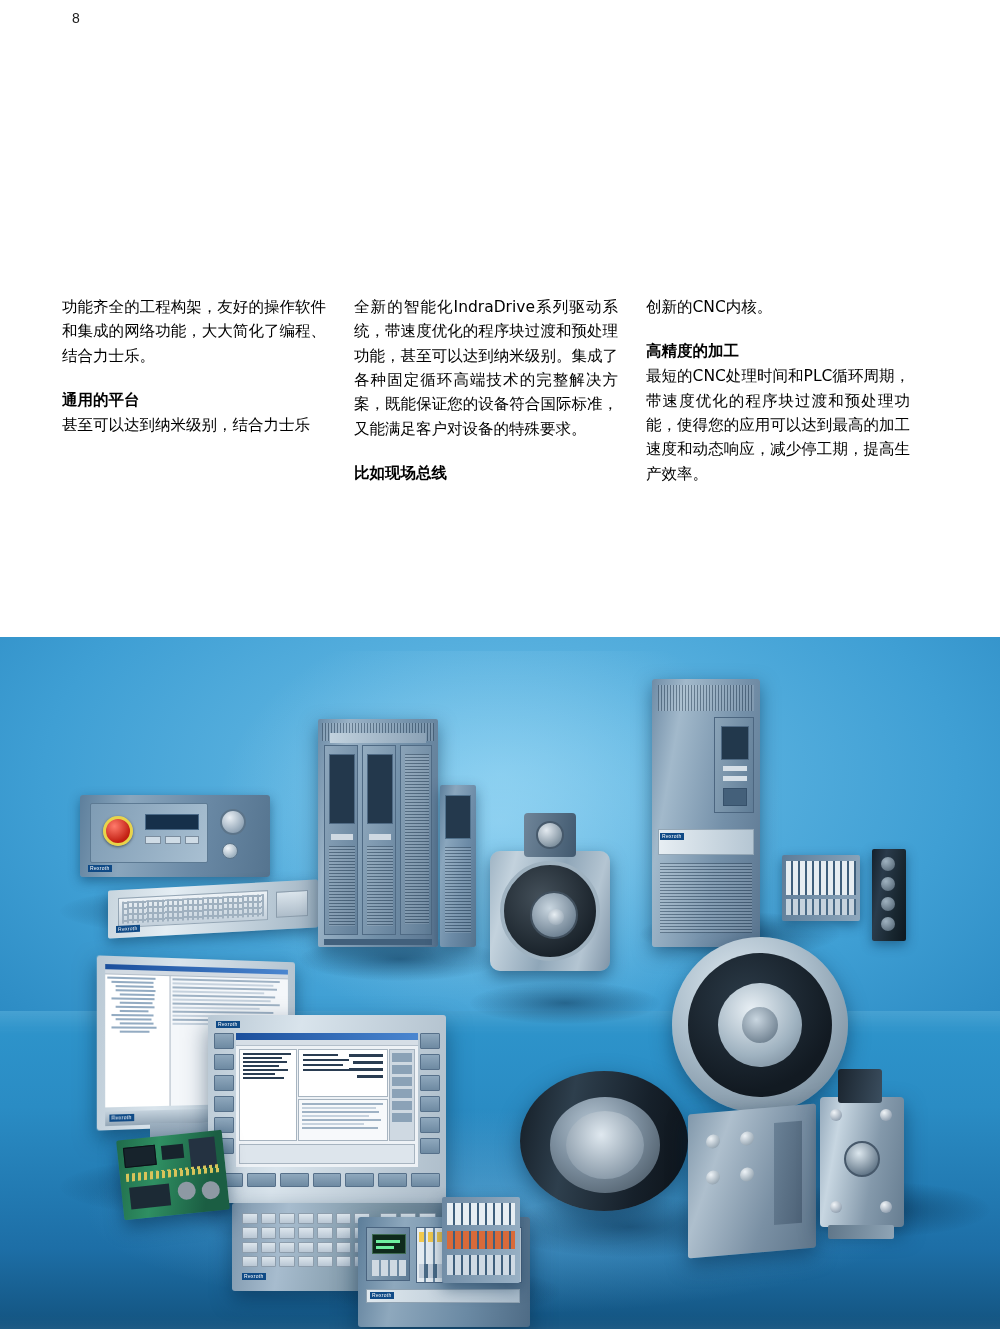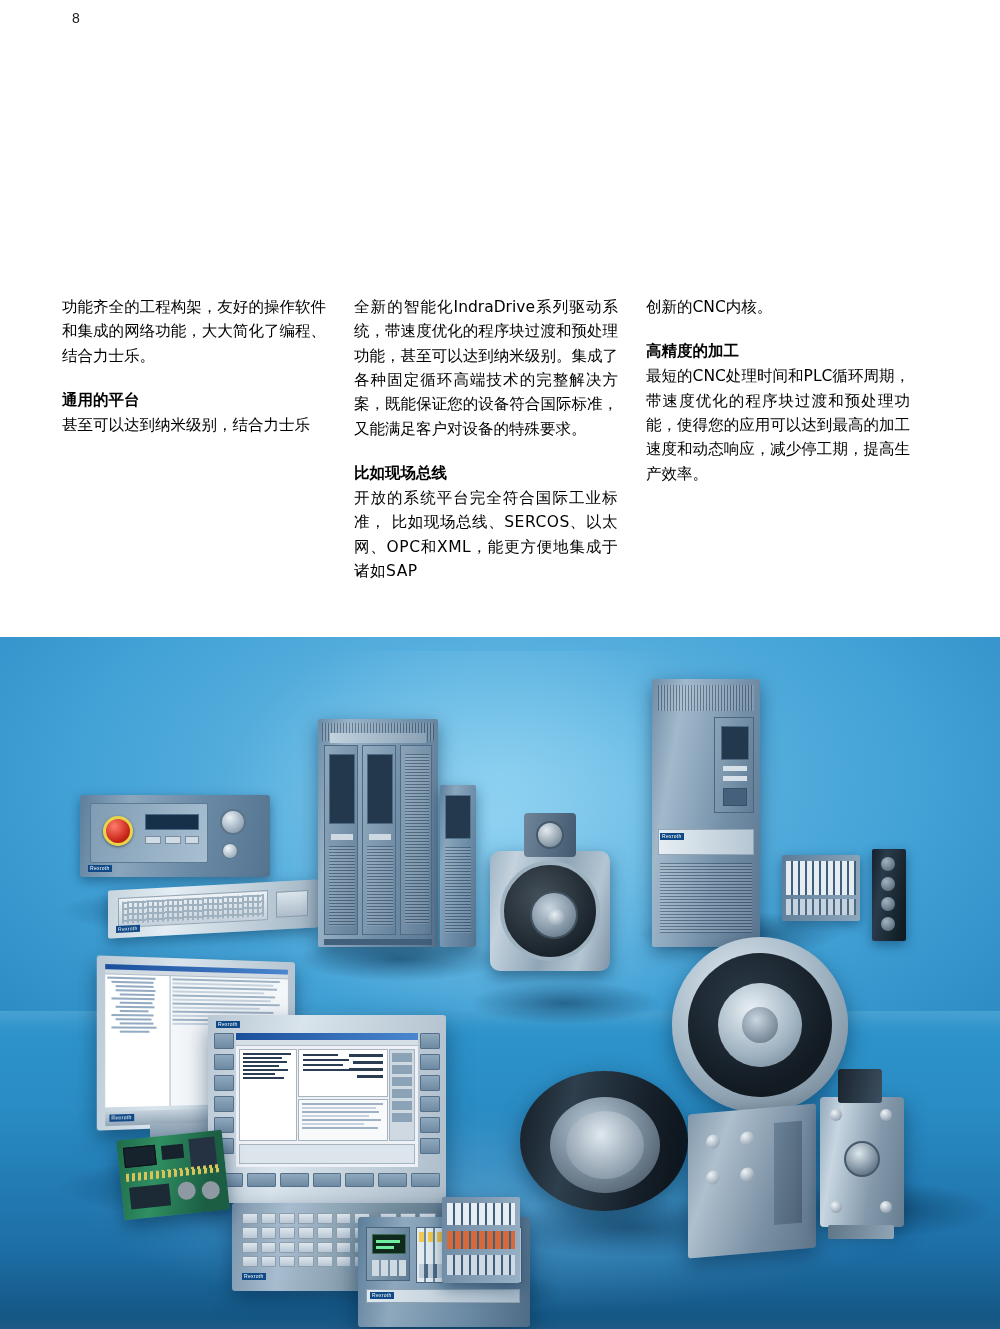--- a/index.html
+++ b/index.html
@@ -233,21 +233,20 @@
 
 
       <div class="col-heading">通用的平台</div>
       <p class="col-para">甚至可以达到纳米级别，结合力士乐</p>
     </div>
 
     <div class="column">
       <p class="col-para">全新的智能化IndraDrive系列驱动系统，带速度优化的程序块过渡和预处理功能，甚至可以达到纳米级别。集成了各种固定循环高端技术的完整解决方案，既能保证您的设备符合国际标准，又能满足客户对设备的特殊要求。</p>
 
       <div class="col-heading">比如现场总线</div>
-      <p class="col-para spaced">开放的系统平台完全符合国际工业标准， 比如现场总线、SERCOS、以太网、OPC和XML，能更方便地集成于诸如SAP</p>
     </div>
 
     <div class="column">
       <p class="col-para">创新的CNC内核。</p>
 
       <div class="col-heading">高精度的加工</div>
       <p class="col-para">最短的CNC处理时间和PLC循环周期，带速度优化的程序块过渡和预处理功能，使得您的应用可以达到最高的加工速度和动态响应，减少停工期，提高生产效率。</p>
     </div>
 
   </div>

